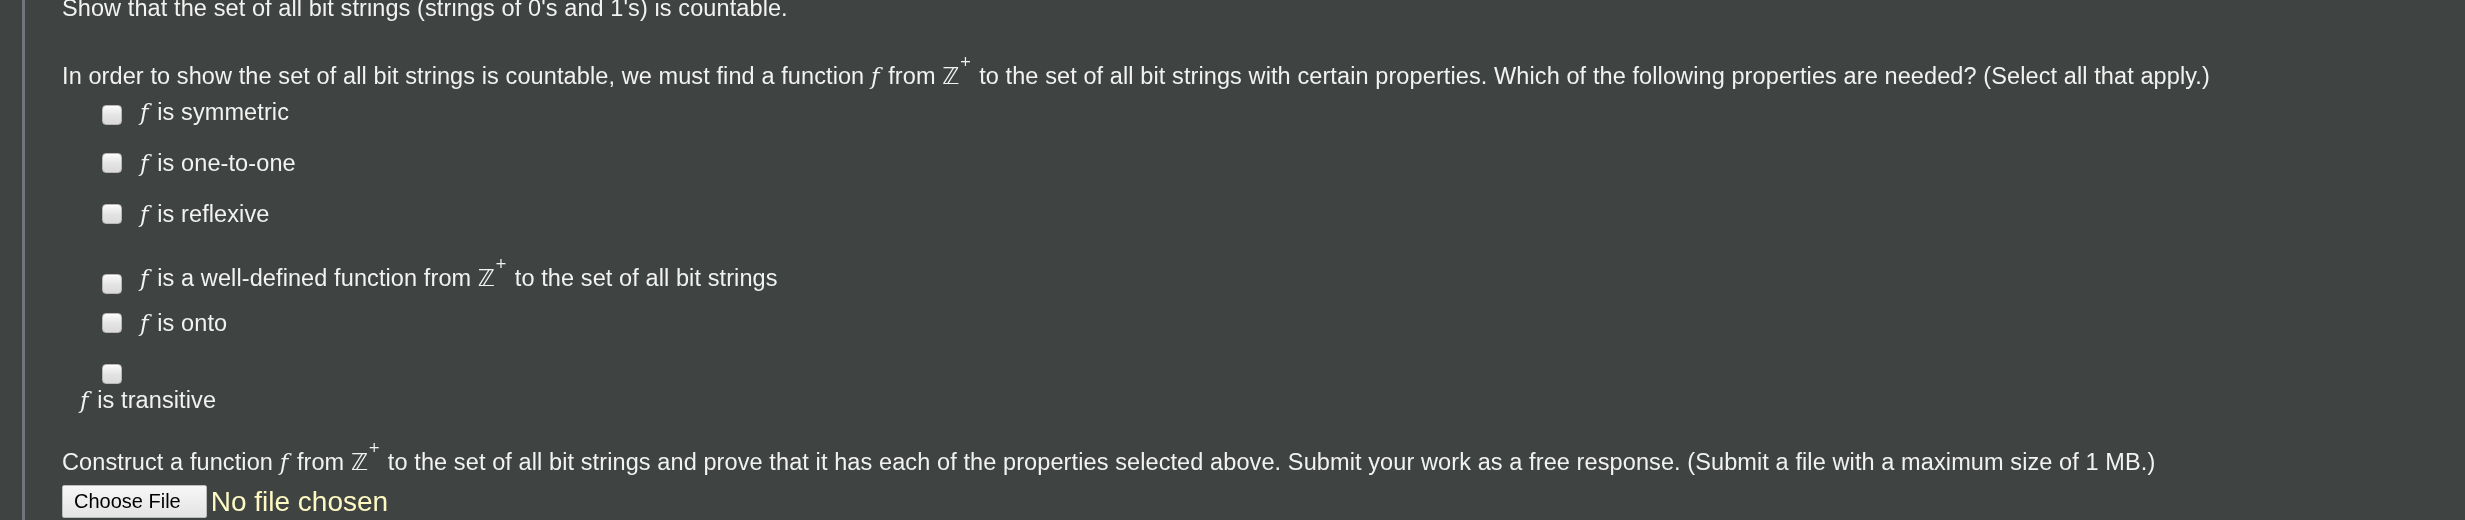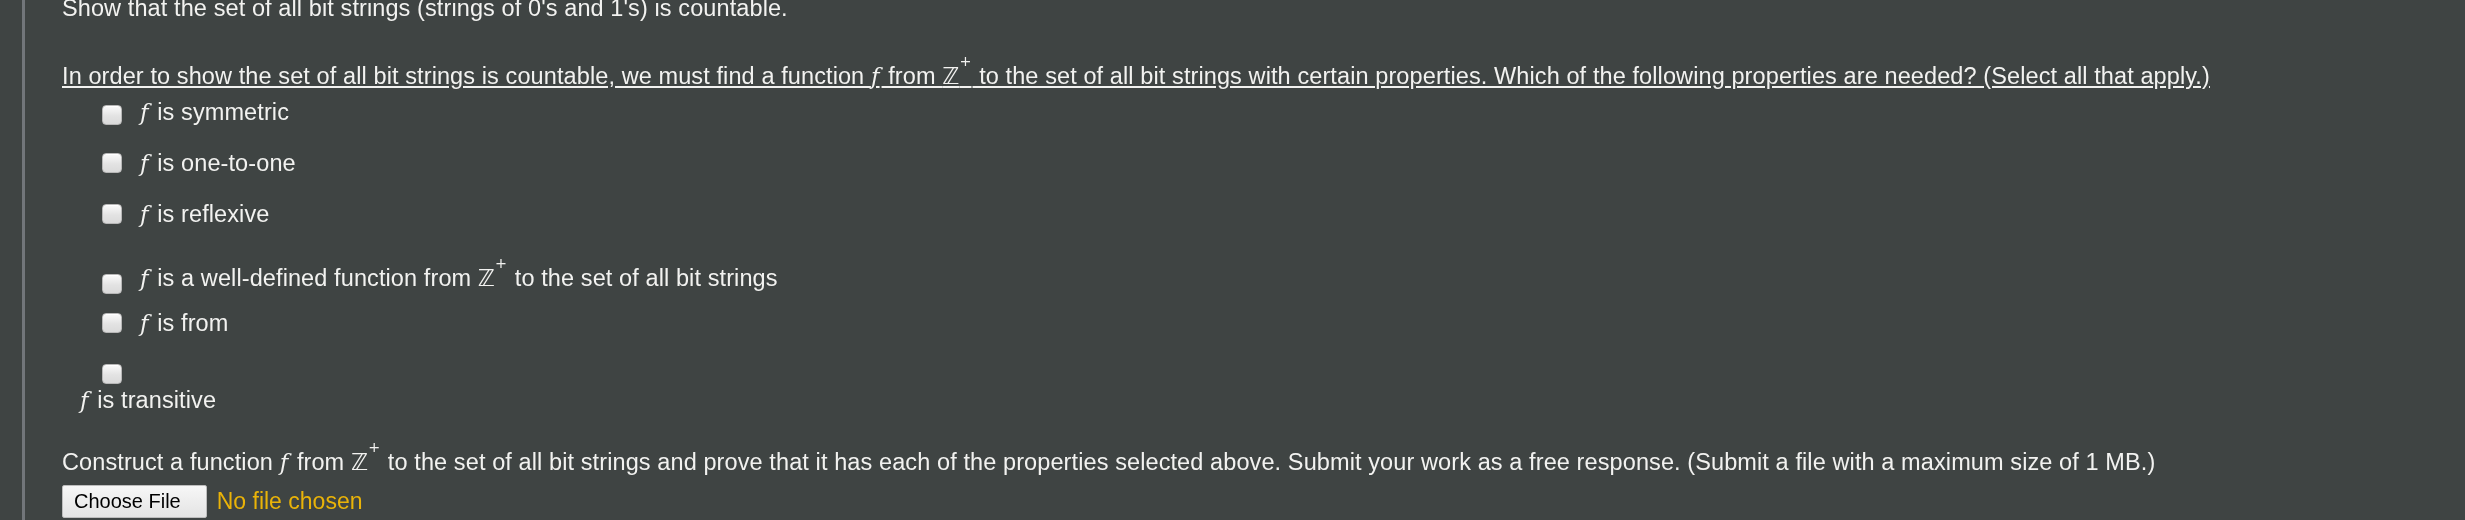--- a/index.html
+++ b/index.html
@@ -52,21 +52,20 @@
   }
 
   .instruction-line {
     position: absolute;
     left: 0;
     top: 55px;
     font-size: 23.5px;
     line-height: 30px;
     white-space: nowrap;
     letter-spacing: 0.1px;
-    text-decoration: underline;
   }
 
   .options {
     position: absolute;
     left: 0;
     top: 96px;
     width: 2400px;
   }
 
   .option-row {
@@ -132,23 +131,23 @@
     font-size: 20px;
     line-height: 24px;
     color: #000000;
     background: linear-gradient(180deg, #f7f7f7 0%, #ededed 50%, #e4e4e4 100%);
     border: 1px solid #bdbdbd;
     border-radius: 2px;
     cursor: pointer;
   }
 
   .file-status {
-    margin-left: 10px;
-    font-size: 23px;
-    color: #eab308;
+    margin-left: 4px;
+    font-size: 28px;
+    color: #fef9c3;
   }
 
   
   .mvar {
     font-family: "DejaVu Serif", "Liberation Serif", serif;
     font-style: italic;
     font-size: 23px;
     padding-right: 2px;
   }
   .zplus {
@@ -193,21 +192,21 @@
         <span class="option-label"><span class="mvar">f</span><span> is reflexive</span></span>
       </div>
 
       <div class="option-row r3">
         <span class="checkbox"></span>
         <span class="option-label"><span class="mvar">f</span><span> is a well-defined function from </span><span class="zplus"><span>ℤ</span><sup>+</sup></span><span> to the set of all bit strings</span></span>
       </div>
 
       <div class="option-row r4">
         <span class="checkbox"></span>
-        <span class="option-label"><span class="mvar">f</span><span> is from</span></span>
+        <span class="option-label"><span class="mvar">f</span><span> is onto</span></span>
       </div>
 
       <div class="option-row r5">
         <span class="checkbox"></span>
         <span class="option-label"><span class="mvar">f</span><span> is transitive</span></span>
       </div>
 
     </div>
 
     <div class="closing-line"><span>Construct a function </span><span class="mvar">f</span><span> from </span><span class="zplus"><span>ℤ</span><sup>+</sup></span><span> to the set of all bit strings and prove that it has each of the properties selected above. Submit your work as a free response. (Submit a file with a maximum size of 1 MB.)</span></div>

